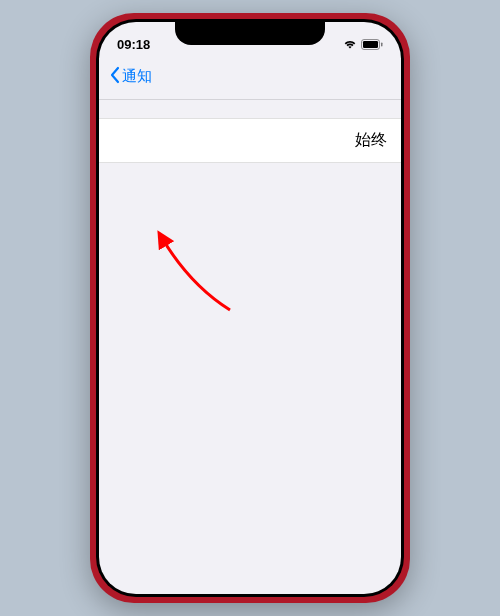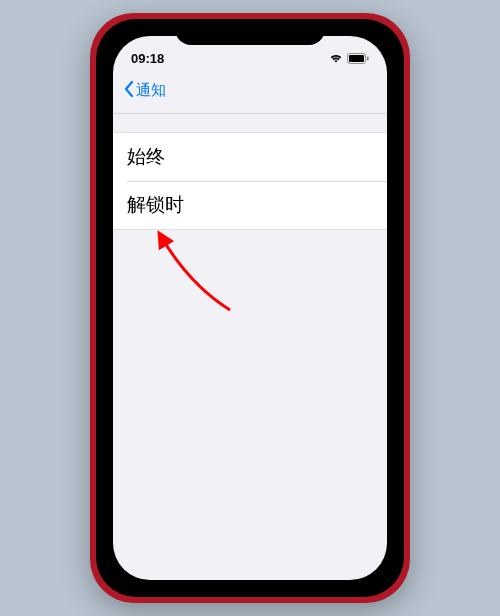--- a/index.html
+++ b/index.html
@@ -24,21 +24,21 @@
       border-radius: 44px;
       padding: 6px;
       position: relative;
       box-shadow: 0 8px 30px rgba(0,0,0,0.3);
     }
     .phone-inner {
       width: 100%;
       height: 100%;
       background: #000;
       border-radius: 40px;
-      padding: 17px;
+      padding: 3px;
       position: relative;
     }
     .screen {
       width: 100%;
       height: 100%;
       background: #f2f1f6;
       border-radius: 37px;
       overflow: hidden;
       position: relative;
     }
@@ -109,23 +109,23 @@
     }
     .list-group {
       margin-top: 18px;
       background: #fff;
       border-top: 0.5px solid rgba(0,0,0,0.12);
       border-bottom: 0.5px solid rgba(0,0,0,0.12);
     }
     .list-item {
       display: flex;
       align-items: center;
-      justify-content: flex-start;
+      justify-content: flex-end;
       padding: 11px 14px;
-      font-size: 19px;
+      font-size: 16px;
       color: #000;
       position: relative;
     }
     .list-item:not(:last-child)::after {
       content: "";
       position: absolute;
       bottom: 0;
       left: 14px;
       right: 0;
       height: 0.5px;
@@ -179,23 +179,20 @@
         </div>
       </div>
 
       <div class="content">
         <div class="list-group">
 
           <div class="list-item">
             <span>始终</span>
           </div>
 
-          <div class="list-item">
-            <span>解锁时</span>
-          </div>
 
 
         </div>
       </div>
 
     </div>
   </div>
 </div>
 
 <div class="arrow-annotation">

